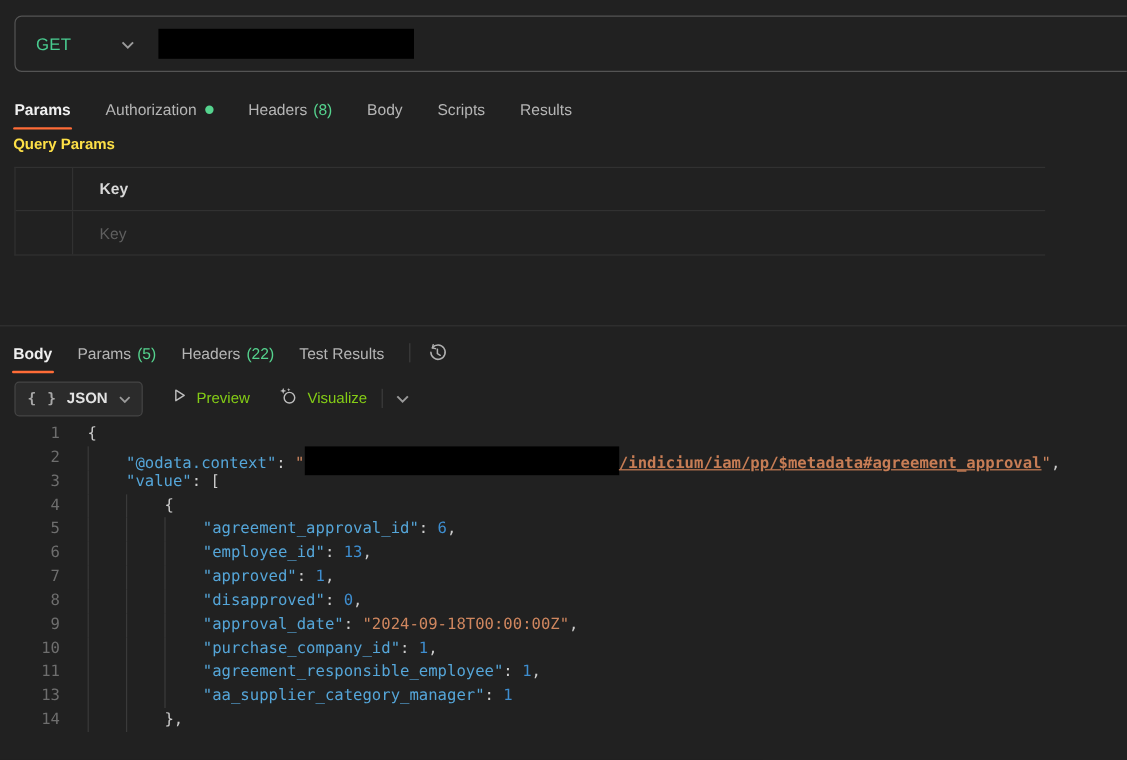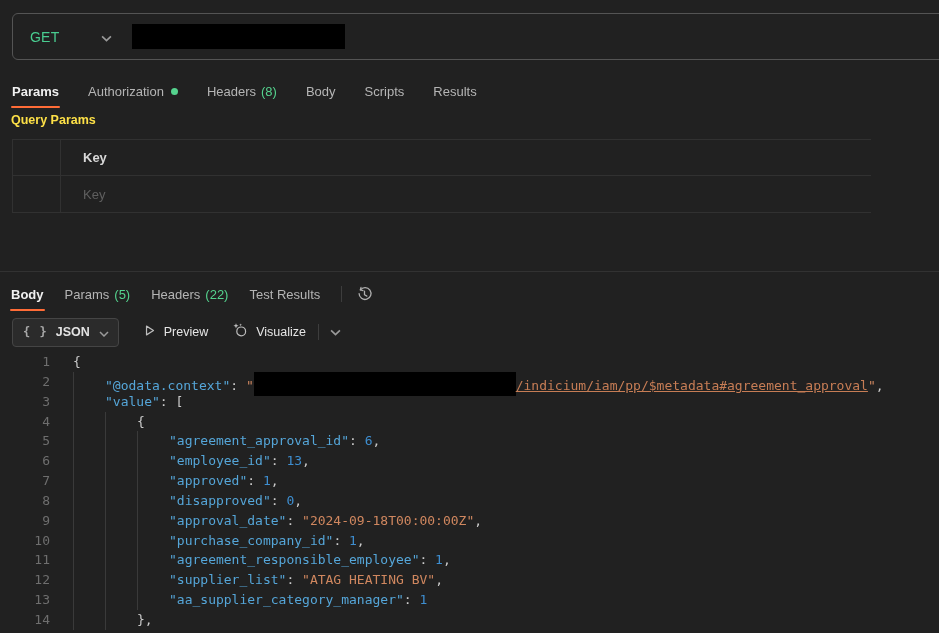--- a/index.html
+++ b/index.html
@@ -70,41 +70,41 @@
 
   
   .controls { position:absolute; top:317px; left:12px; display:flex; align-items:center; height:30px; }
   .format-pill {
     display:flex; align-items:center; height:29px; padding:0 9px 0 10px;
     background:#2b2b2b; border:1px solid #454545; border-radius:4px; cursor:pointer;
   }
   .braces { color:#a8a8a8; font-size:12px; font-weight:700; letter-spacing:1px; margin-right:8px; font-family:"DejaVu Sans Mono", monospace; }
   .format-label { color:#e3e3e3; font-size:12.5px; font-weight:700; margin-right:9px; }
   .ctrl-btn { display:flex; align-items:center; margin-left:24px; cursor:pointer; }
-  .ctrl-btn .lbl { font-size:12.5px; color:#e5e5e5; margin-left:8px; }
+  .ctrl-btn .lbl { font-size:12.5px; color:#84cc16; margin-left:8px; }
   .controls .vdiv { margin-left:12px; }
   .controls .chev-solo { margin-left:11px; cursor:pointer; display:flex; align-items:center; }
 
   
   .code-area {
     position:absolute; top:352px; left:0; width:939px;
     font-family:"DejaVu Sans Mono", monospace; font-size:13px;
   }
   .code-line { display:flex; height:19.85px; line-height:19.85px; white-space:pre; }
   .ln { flex:0 0 50px; text-align:right; color:#6e6e6e; user-select:none; }
   .code-content { margin-left:23px; }
   .indent {
     display:inline-block; width:32px; height:19.85px;
     border-left:1px solid #3a3a3a; vertical-align:top;
   }
   .tok-p { color:#cccccc; }
   .tok-k { color:var(--key-blue); }
   .tok-n { color:var(--num-blue); }
   .tok-s { color:var(--str-orange); }
-  .tok-link { color:var(--link-orange); text-decoration:underline; }
+  .tok-link { color:var(--link-orange); text-decoration:underline;font-weight:bold; }
   .code-redact {
     display:inline-block; width:262px; height:24px; background:#000;
     vertical-align:-6px;
   }
 </style>
 </head>
 <body>
 
 <div class="url-bar">
   <div class="method-select">
@@ -221,16 +221,15 @@
     <div class="code-line"><span class="ln">2</span><span class="code-content"><span class="indent"></span><span class="tok-k">"@odata.context"</span><span class="tok-p">: </span><span class="tok-s">"</span><span class="code-redact"></span><span class="tok-link">/indicium/iam/pp/$metadata#agreement_approval</span><span class="tok-s">"</span><span class="tok-p">,</span></span></div>
     <div class="code-line"><span class="ln">3</span><span class="code-content"><span class="indent"></span><span class="tok-k">"value"</span><span class="tok-p">: </span><span class="tok-p">[</span></span></div>
     <div class="code-line"><span class="ln">4</span><span class="code-content"><span class="indent"></span><span class="indent"></span><span class="tok-p">{</span></span></div>
     <div class="code-line"><span class="ln">5</span><span class="code-content"><span class="indent"></span><span class="indent"></span><span class="indent"></span><span class="tok-k">"agreement_approval_id"</span><span class="tok-p">: </span><span class="tok-n">6</span><span class="tok-p">,</span></span></div>
     <div class="code-line"><span class="ln">6</span><span class="code-content"><span class="indent"></span><span class="indent"></span><span class="indent"></span><span class="tok-k">"employee_id"</span><span class="tok-p">: </span><span class="tok-n">13</span><span class="tok-p">,</span></span></div>
     <div class="code-line"><span class="ln">7</span><span class="code-content"><span class="indent"></span><span class="indent"></span><span class="indent"></span><span class="tok-k">"approved"</span><span class="tok-p">: </span><span class="tok-n">1</span><span class="tok-p">,</span></span></div>
     <div class="code-line"><span class="ln">8</span><span class="code-content"><span class="indent"></span><span class="indent"></span><span class="indent"></span><span class="tok-k">"disapproved"</span><span class="tok-p">: </span><span class="tok-n">0</span><span class="tok-p">,</span></span></div>
     <div class="code-line"><span class="ln">9</span><span class="code-content"><span class="indent"></span><span class="indent"></span><span class="indent"></span><span class="tok-k">"approval_date"</span><span class="tok-p">: </span><span class="tok-s">"2024-09-18T00:00:00Z"</span><span class="tok-p">,</span></span></div>
     <div class="code-line"><span class="ln">10</span><span class="code-content"><span class="indent"></span><span class="indent"></span><span class="indent"></span><span class="tok-k">"purchase_company_id"</span><span class="tok-p">: </span><span class="tok-n">1</span><span class="tok-p">,</span></span></div>
     <div class="code-line"><span class="ln">11</span><span class="code-content"><span class="indent"></span><span class="indent"></span><span class="indent"></span><span class="tok-k">"agreement_responsible_employee"</span><span class="tok-p">: </span><span class="tok-n">1</span><span class="tok-p">,</span></span></div>
-    <div class="code-line"><span class="ln">12</span><span class="code-content"><span class="indent"></span><span class="indent"></span><span class="indent"></span><span class="tok-k">"supplier_list"</span><span class="tok-p">: </span><span class="tok-s">"ATAG HEATING BV"</span><span class="tok-p">,</span></span></div>
     <div class="code-line"><span class="ln">13</span><span class="code-content"><span class="indent"></span><span class="indent"></span><span class="indent"></span><span class="tok-k">"aa_supplier_category_manager"</span><span class="tok-p">: </span><span class="tok-n">1</span></span></div>
     <div class="code-line"><span class="ln">14</span><span class="code-content"><span class="indent"></span><span class="indent"></span><span class="tok-p">}</span><span class="tok-p">,</span></span></div>
   </div>
 
 </body></html>

